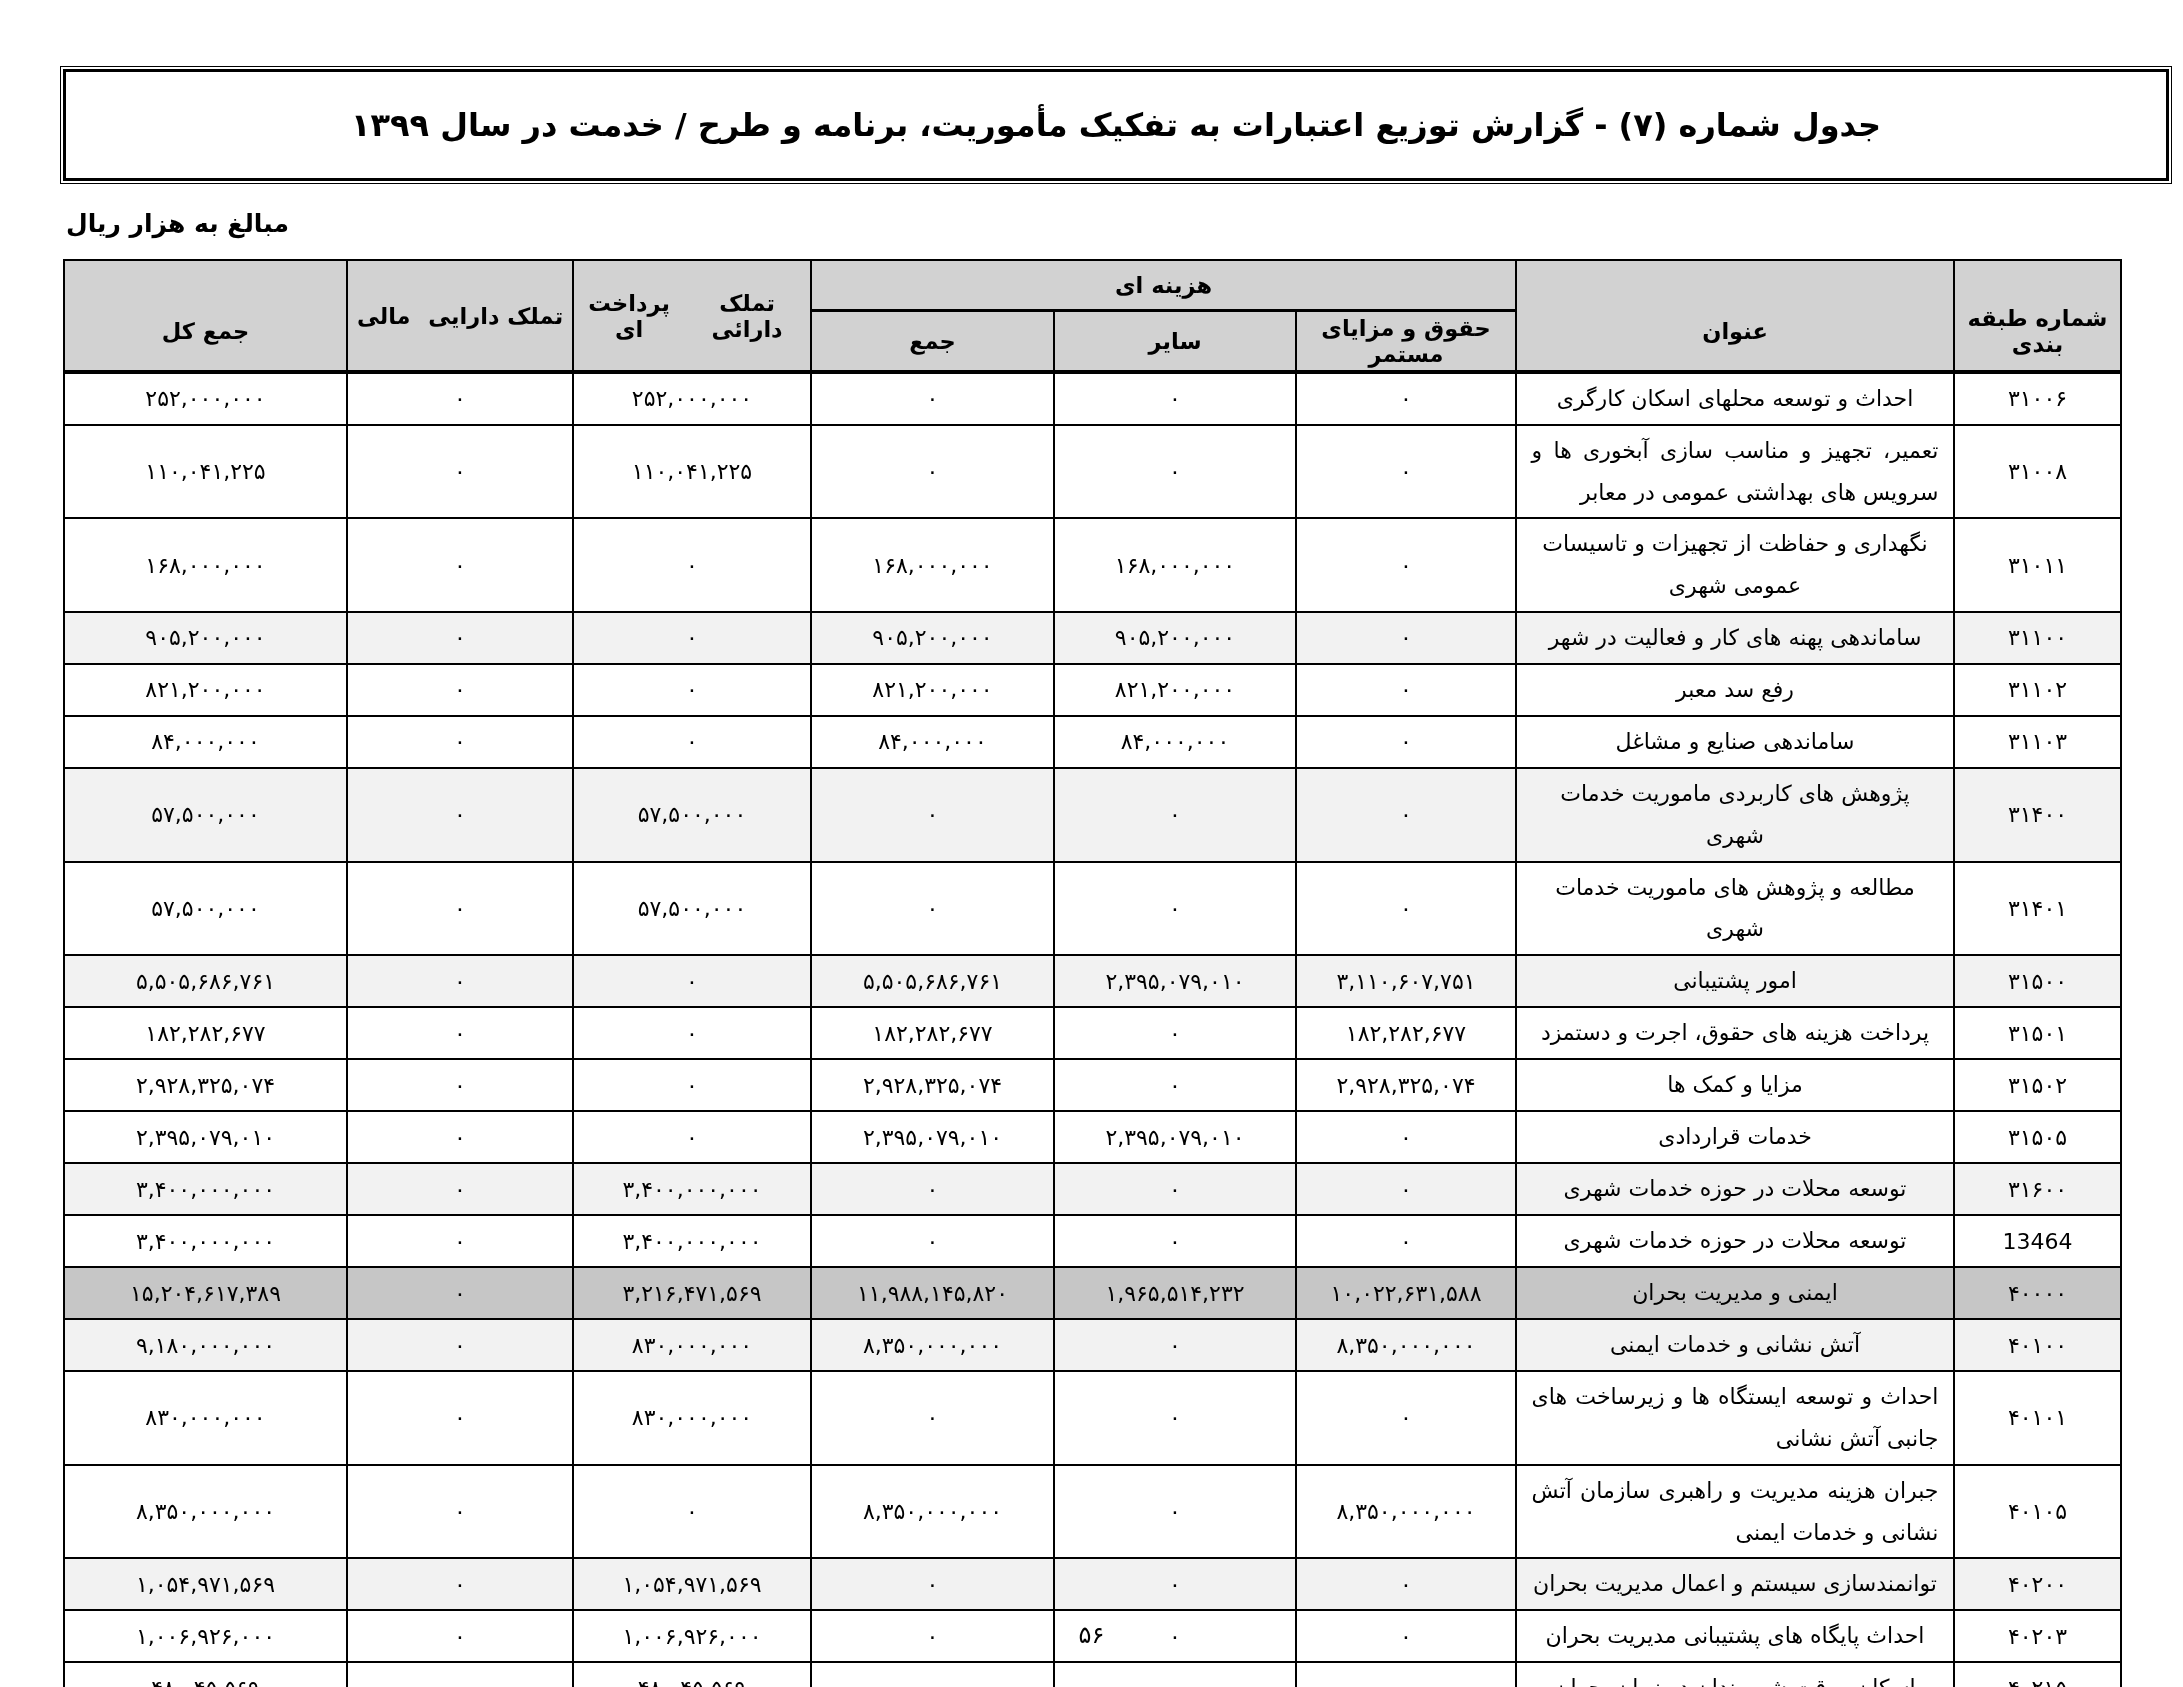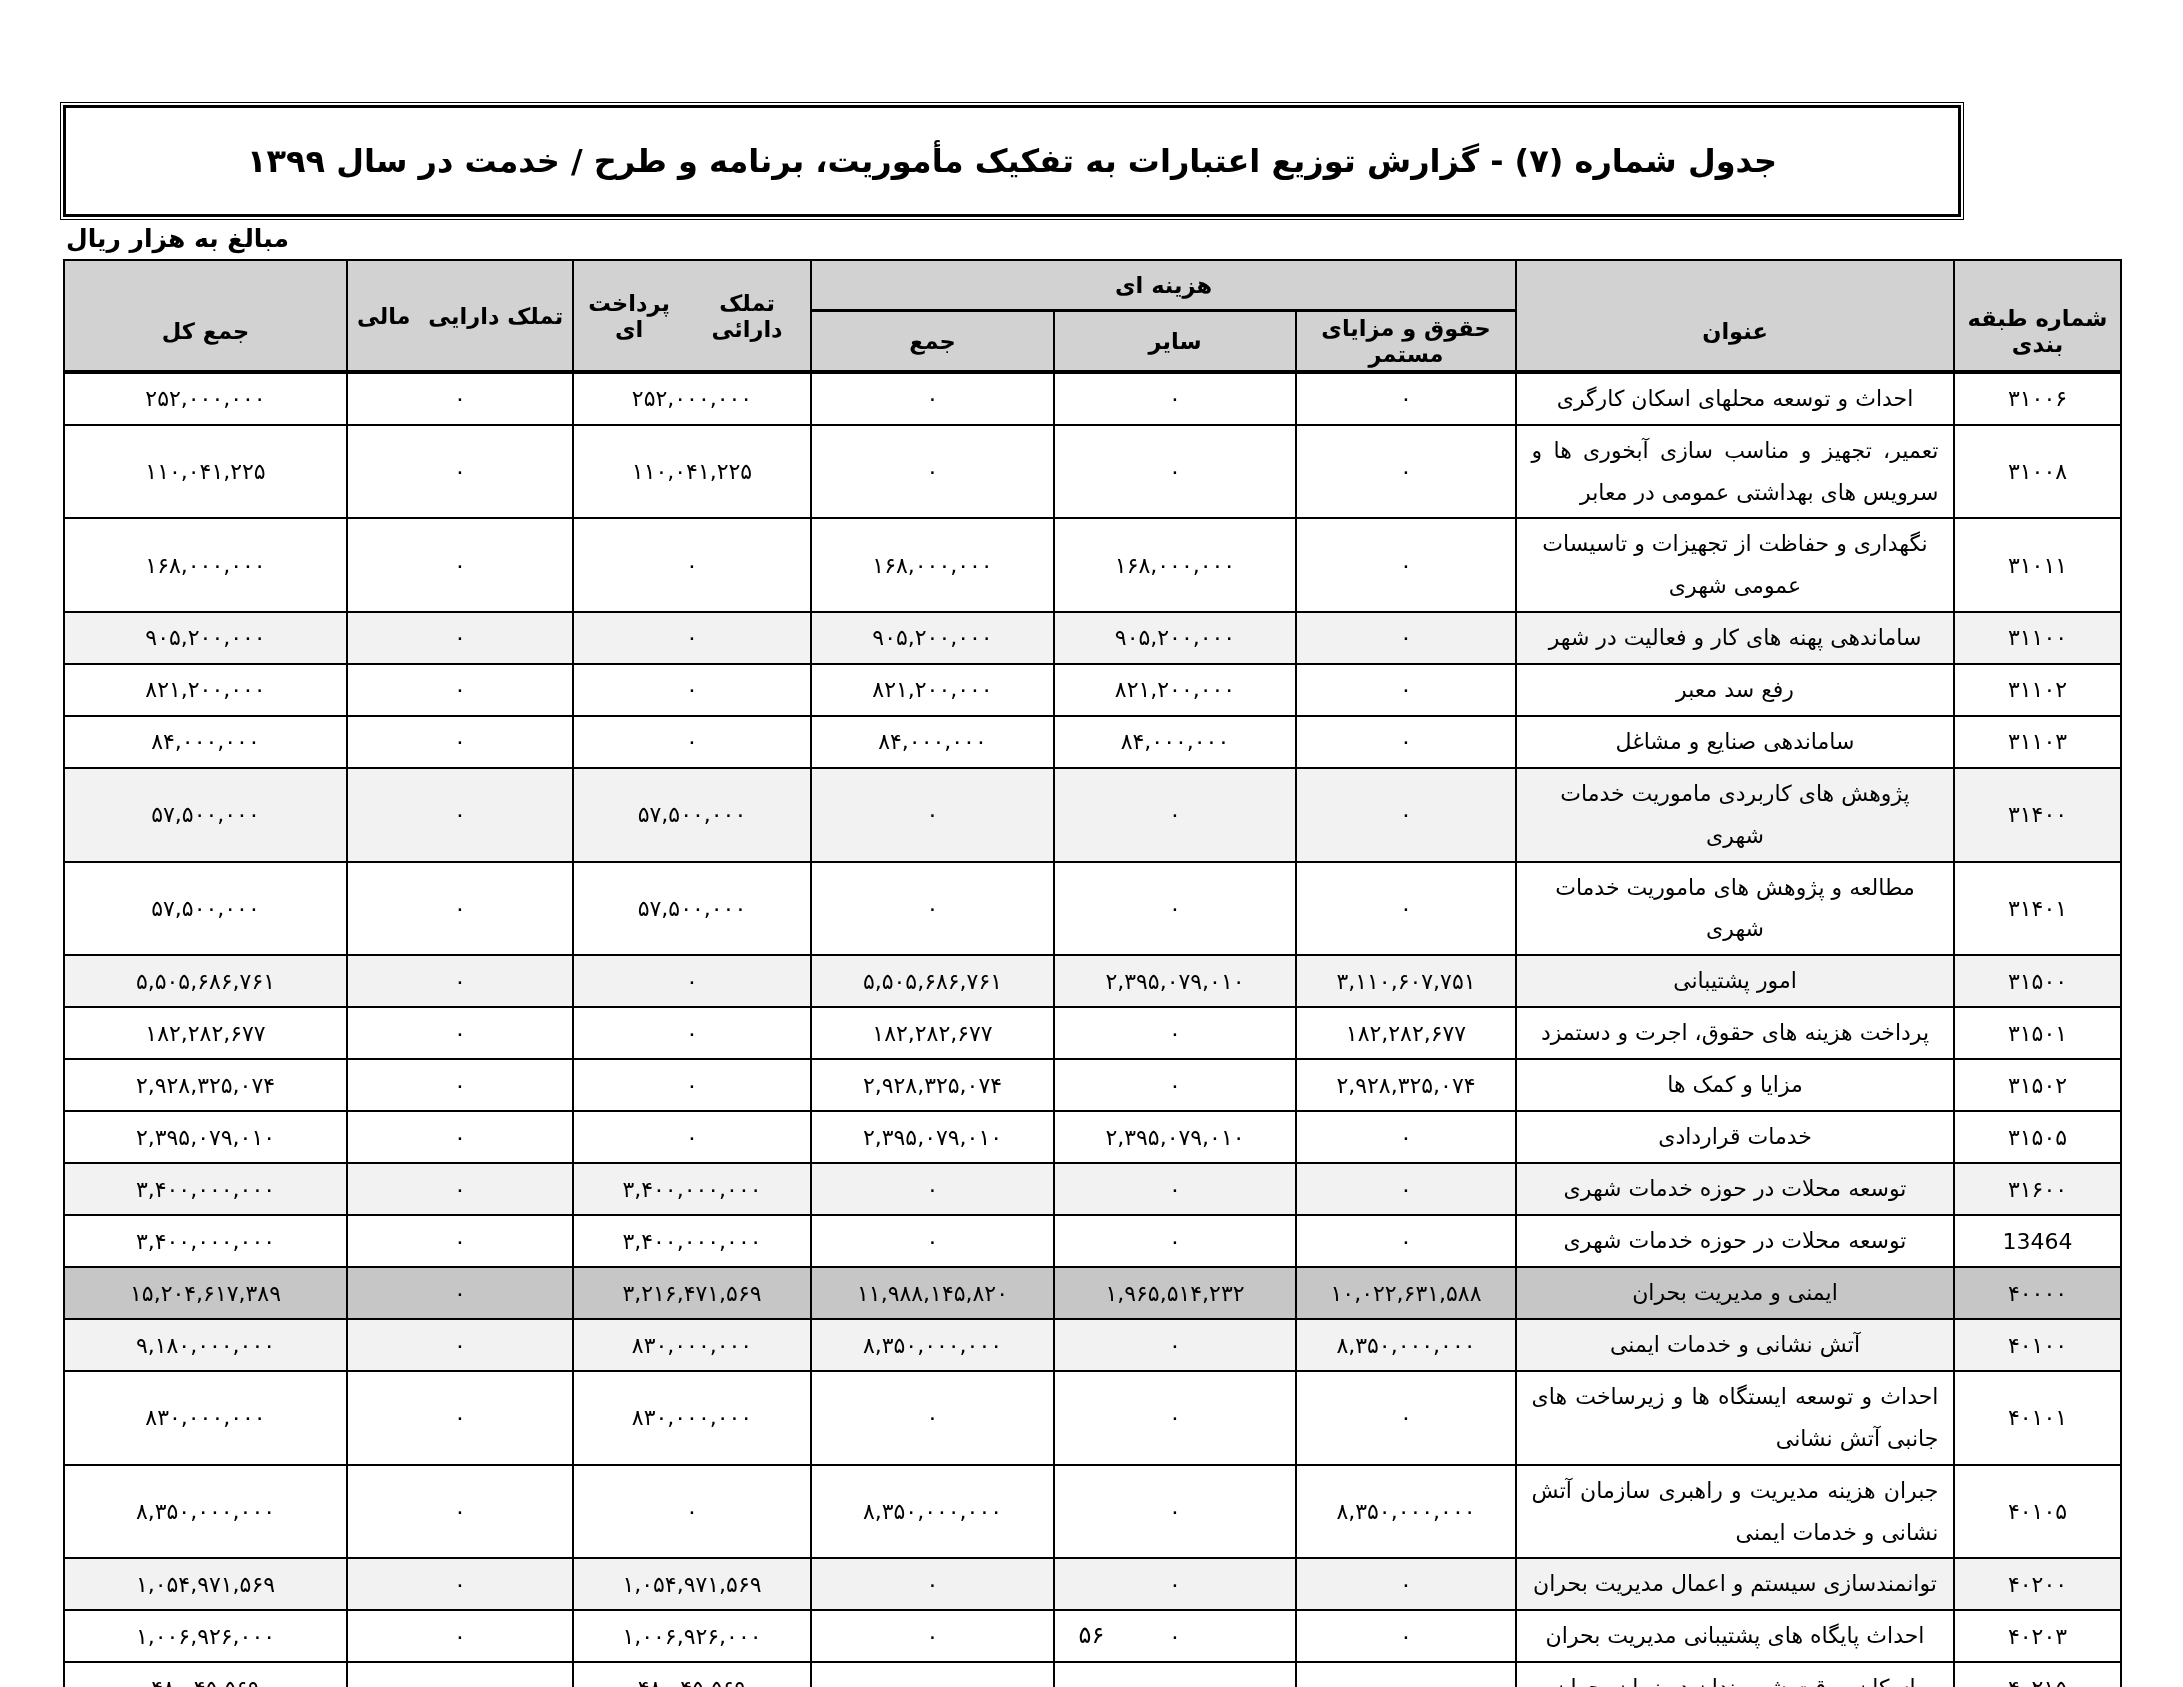--- a/index.html
+++ b/index.html
@@ -12,33 +12,32 @@
   *{box-sizing:border-box;}
   html,body{margin:0;padding:0;}
   body{
     width:2183px;height:1687px;position:relative;
     background:var(--page-bg);
     font-family:"DejaVu Sans", sans-serif;
     color:#000;direction:rtl;overflow:hidden;
   }
   
   .title-box{
-    position:absolute;left:63px;top:69px;width:1898px;height:112px;
+    position:absolute;left:63px;top:69px;width:2106px;height:112px;
     border:3.3px solid var(--border);
     outline:1.3px solid var(--border);outline-offset:2.6px;
     display:flex;align-items:center;justify-content:center;
     background:#fff;
-    margin-top:36px;
   }
   .title-box .page-title{
     font-size:32px;font-weight:bold;margin:0;letter-spacing:0;
   }
   
   .unit-note{
-    position:absolute;left:66px;top:224px;
+    position:absolute;left:66px;top:209px;
     font-size:25px;font-weight:bold;direction:rtl;white-space:nowrap;
   }
   
   table.budget{
     position:absolute;left:63px;top:259px;width:2058px;
     border-collapse:collapse;table-layout:fixed;direction:rtl;
     border:2.6px solid var(--border);
   }
   .budget th,.budget td{
     border:solid var(--border);

